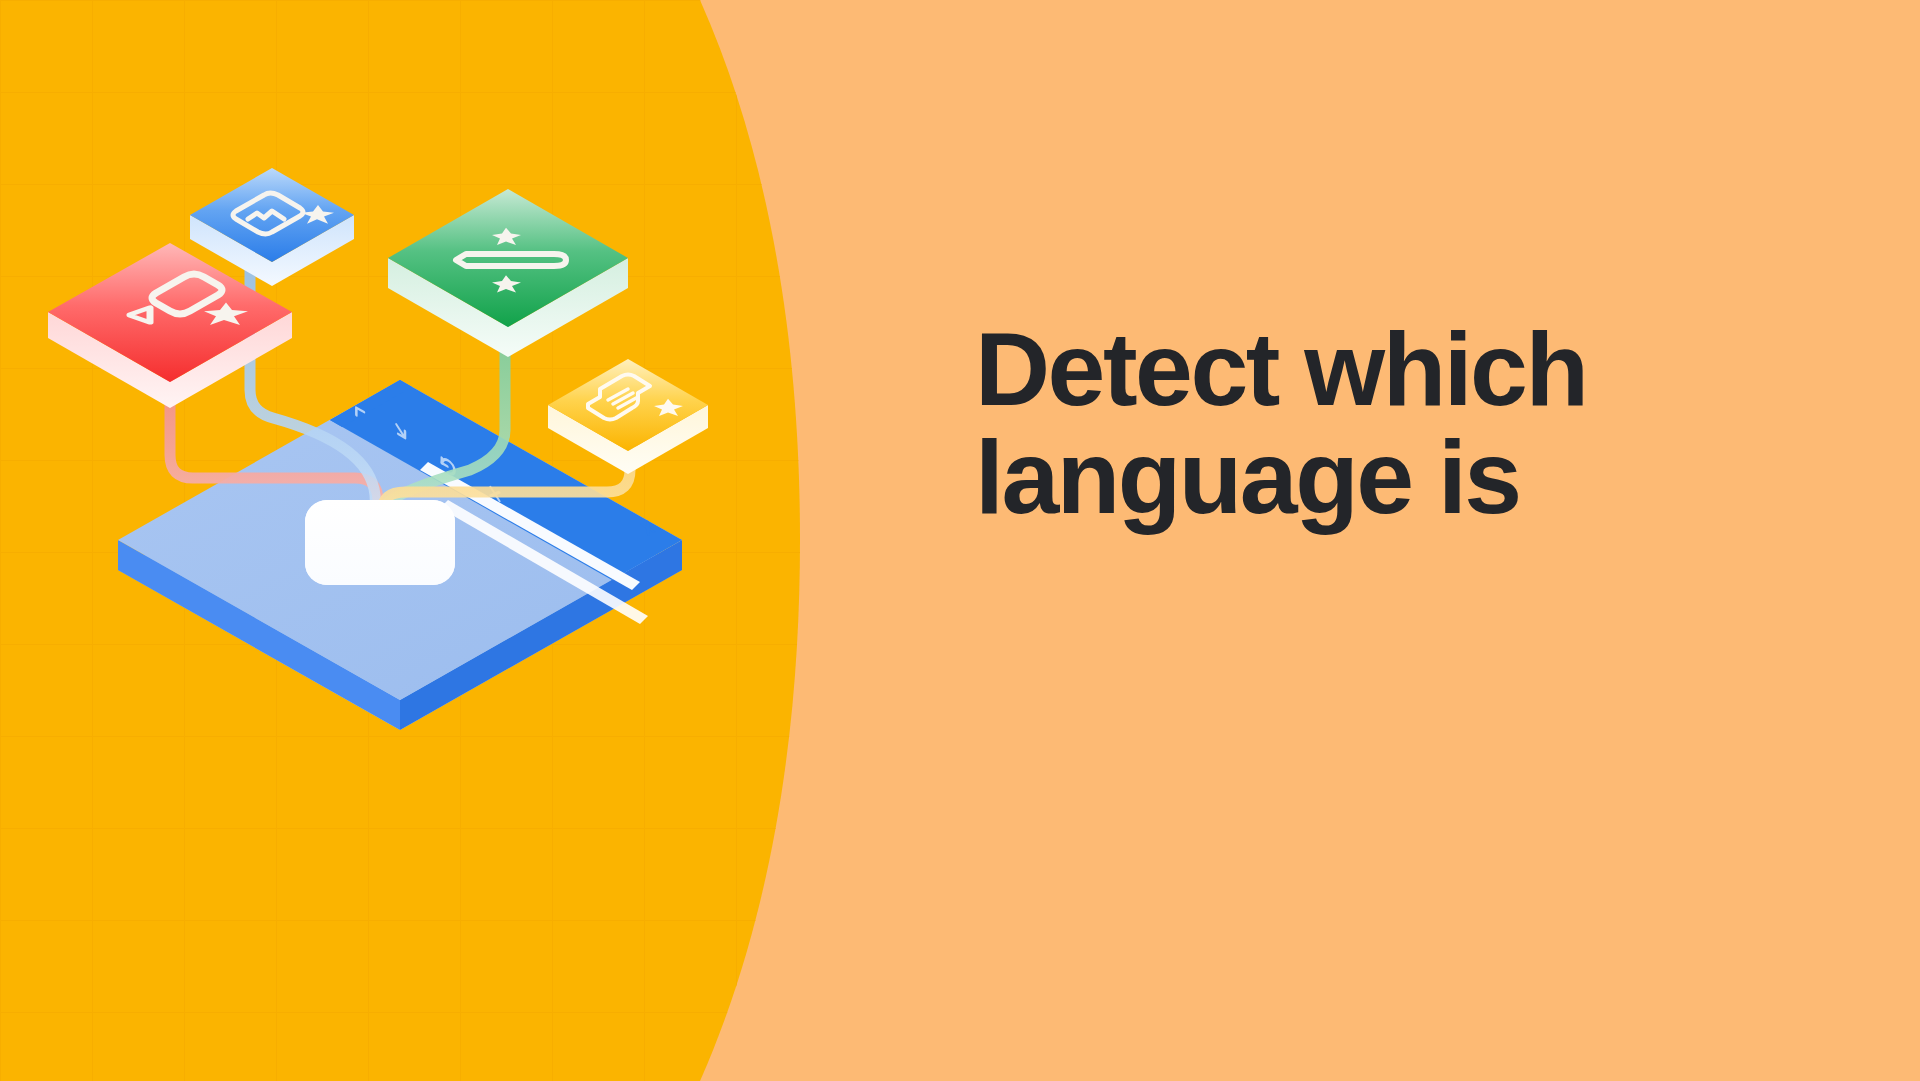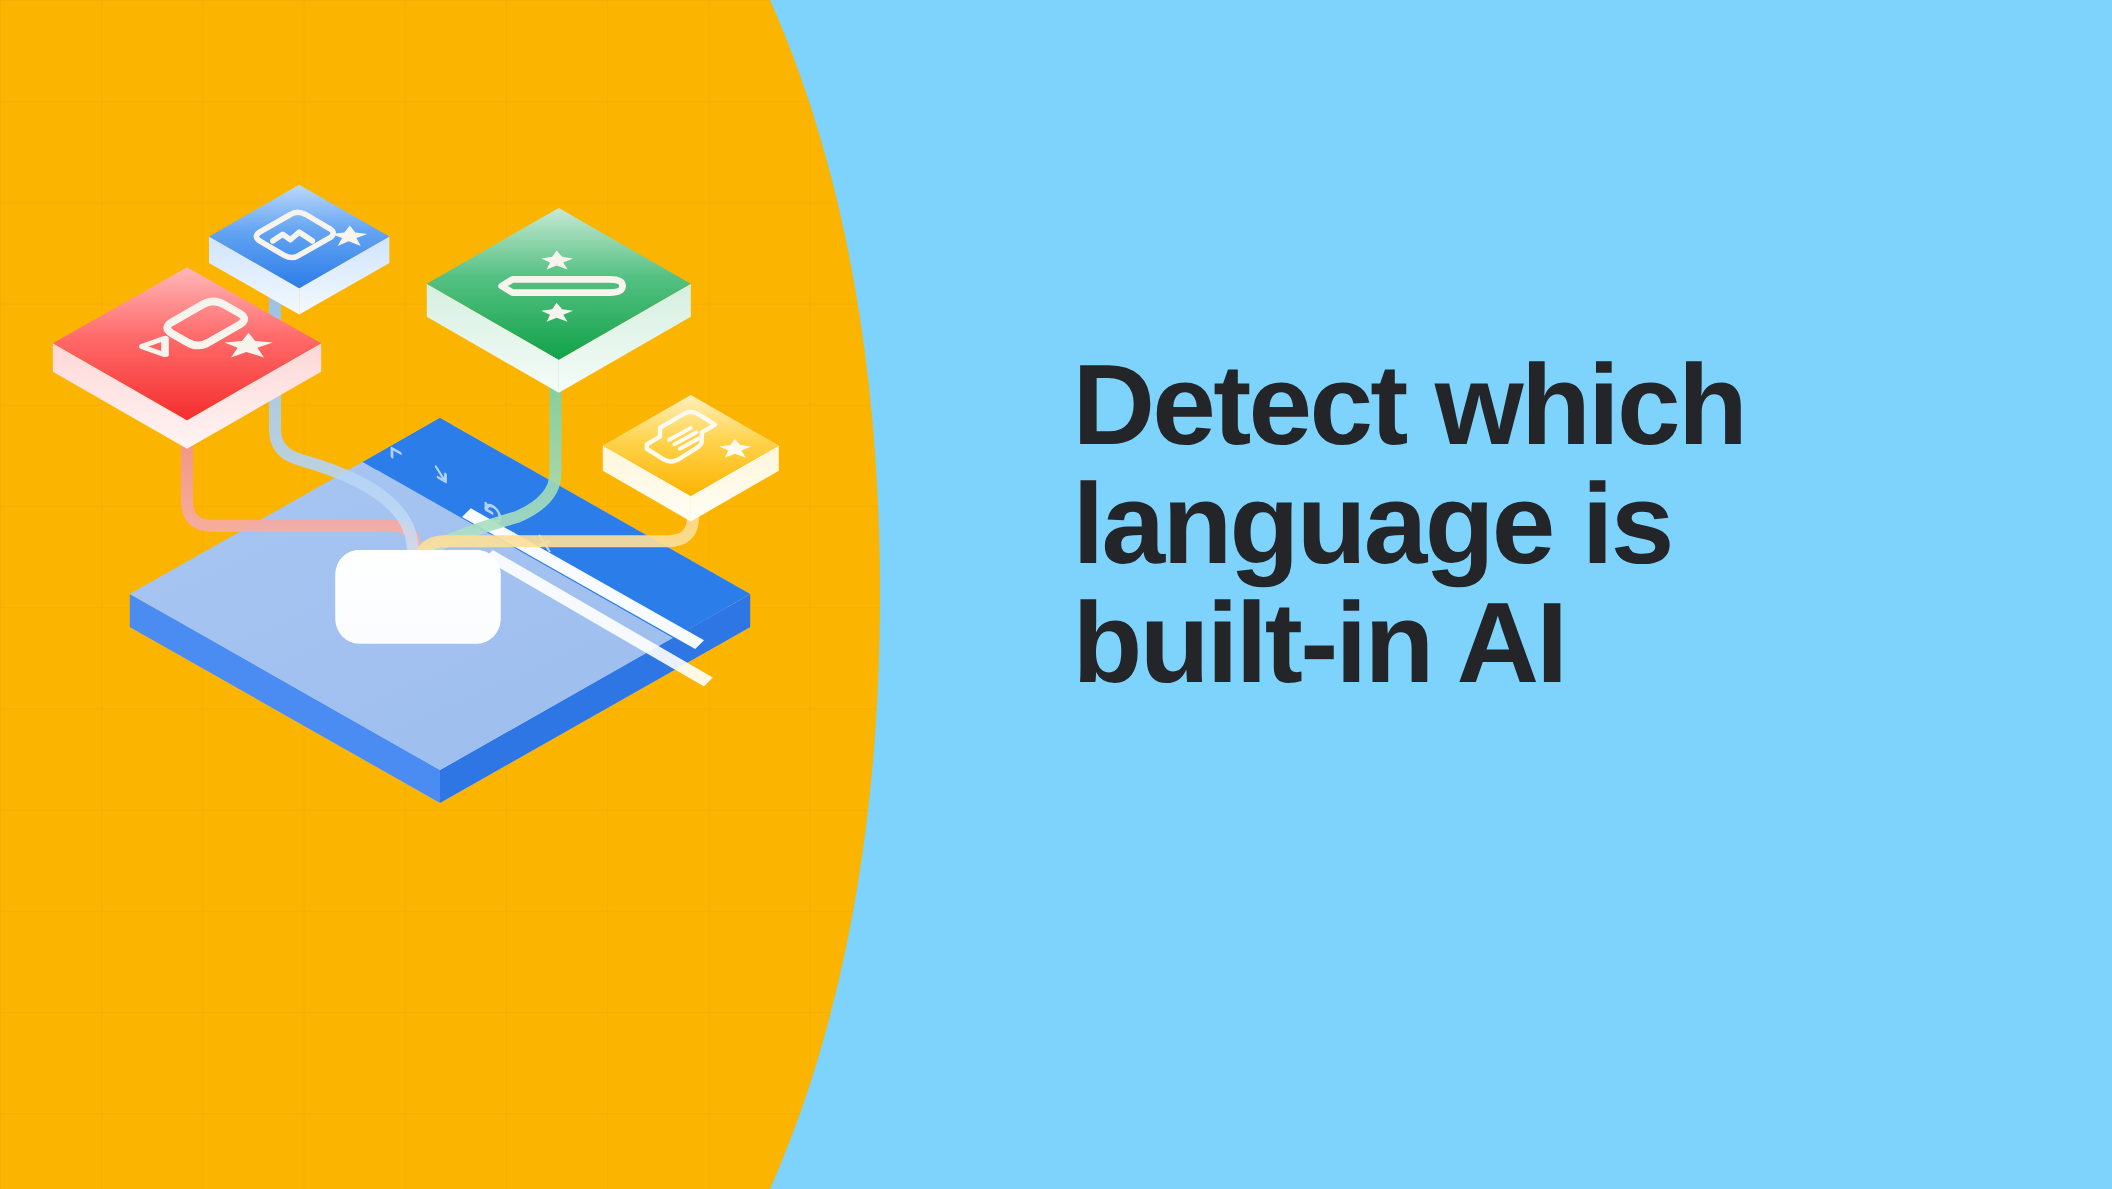--- a/index.html
+++ b/index.html
@@ -6,21 +6,21 @@
   * { margin:0; padding:0; box-sizing:border-box; }
   html, body {
     width:1920px; height:1081px;
     overflow:hidden;
     background:#F7F8FA;
     font-family:"Liberation Sans", sans-serif;
   }
   #stage {
     position:relative;
     width:1920px; height:1081px;
-    background:#7dd3fc;
+    background:#fdba74;
     overflow:hidden;
   }
 
   
   #orange-panel {
     position:absolute;
     left:0; top:0;
     width:800px; height:1081px;
     overflow:hidden;
   }
@@ -248,16 +248,15 @@
           <path d="M44,-10 L49,-2 L59,0 L50,5 L54,14 L44,9 L35,14 L38,5 L30,0 L40,-2 Z" fill="#FFFAF0" stroke="none" transform="scale(1,0.72)"></path>
         </g>
       </g>
 
     </svg>
   </div>
 
   <div id="headline-block">
     <div class="headline-line">Detect which</div>
     <div class="headline-line">language is</div>
-    <div class="headline-line">built-in AI</div>
   </div>
 
 </div>
 
 </body></html>

